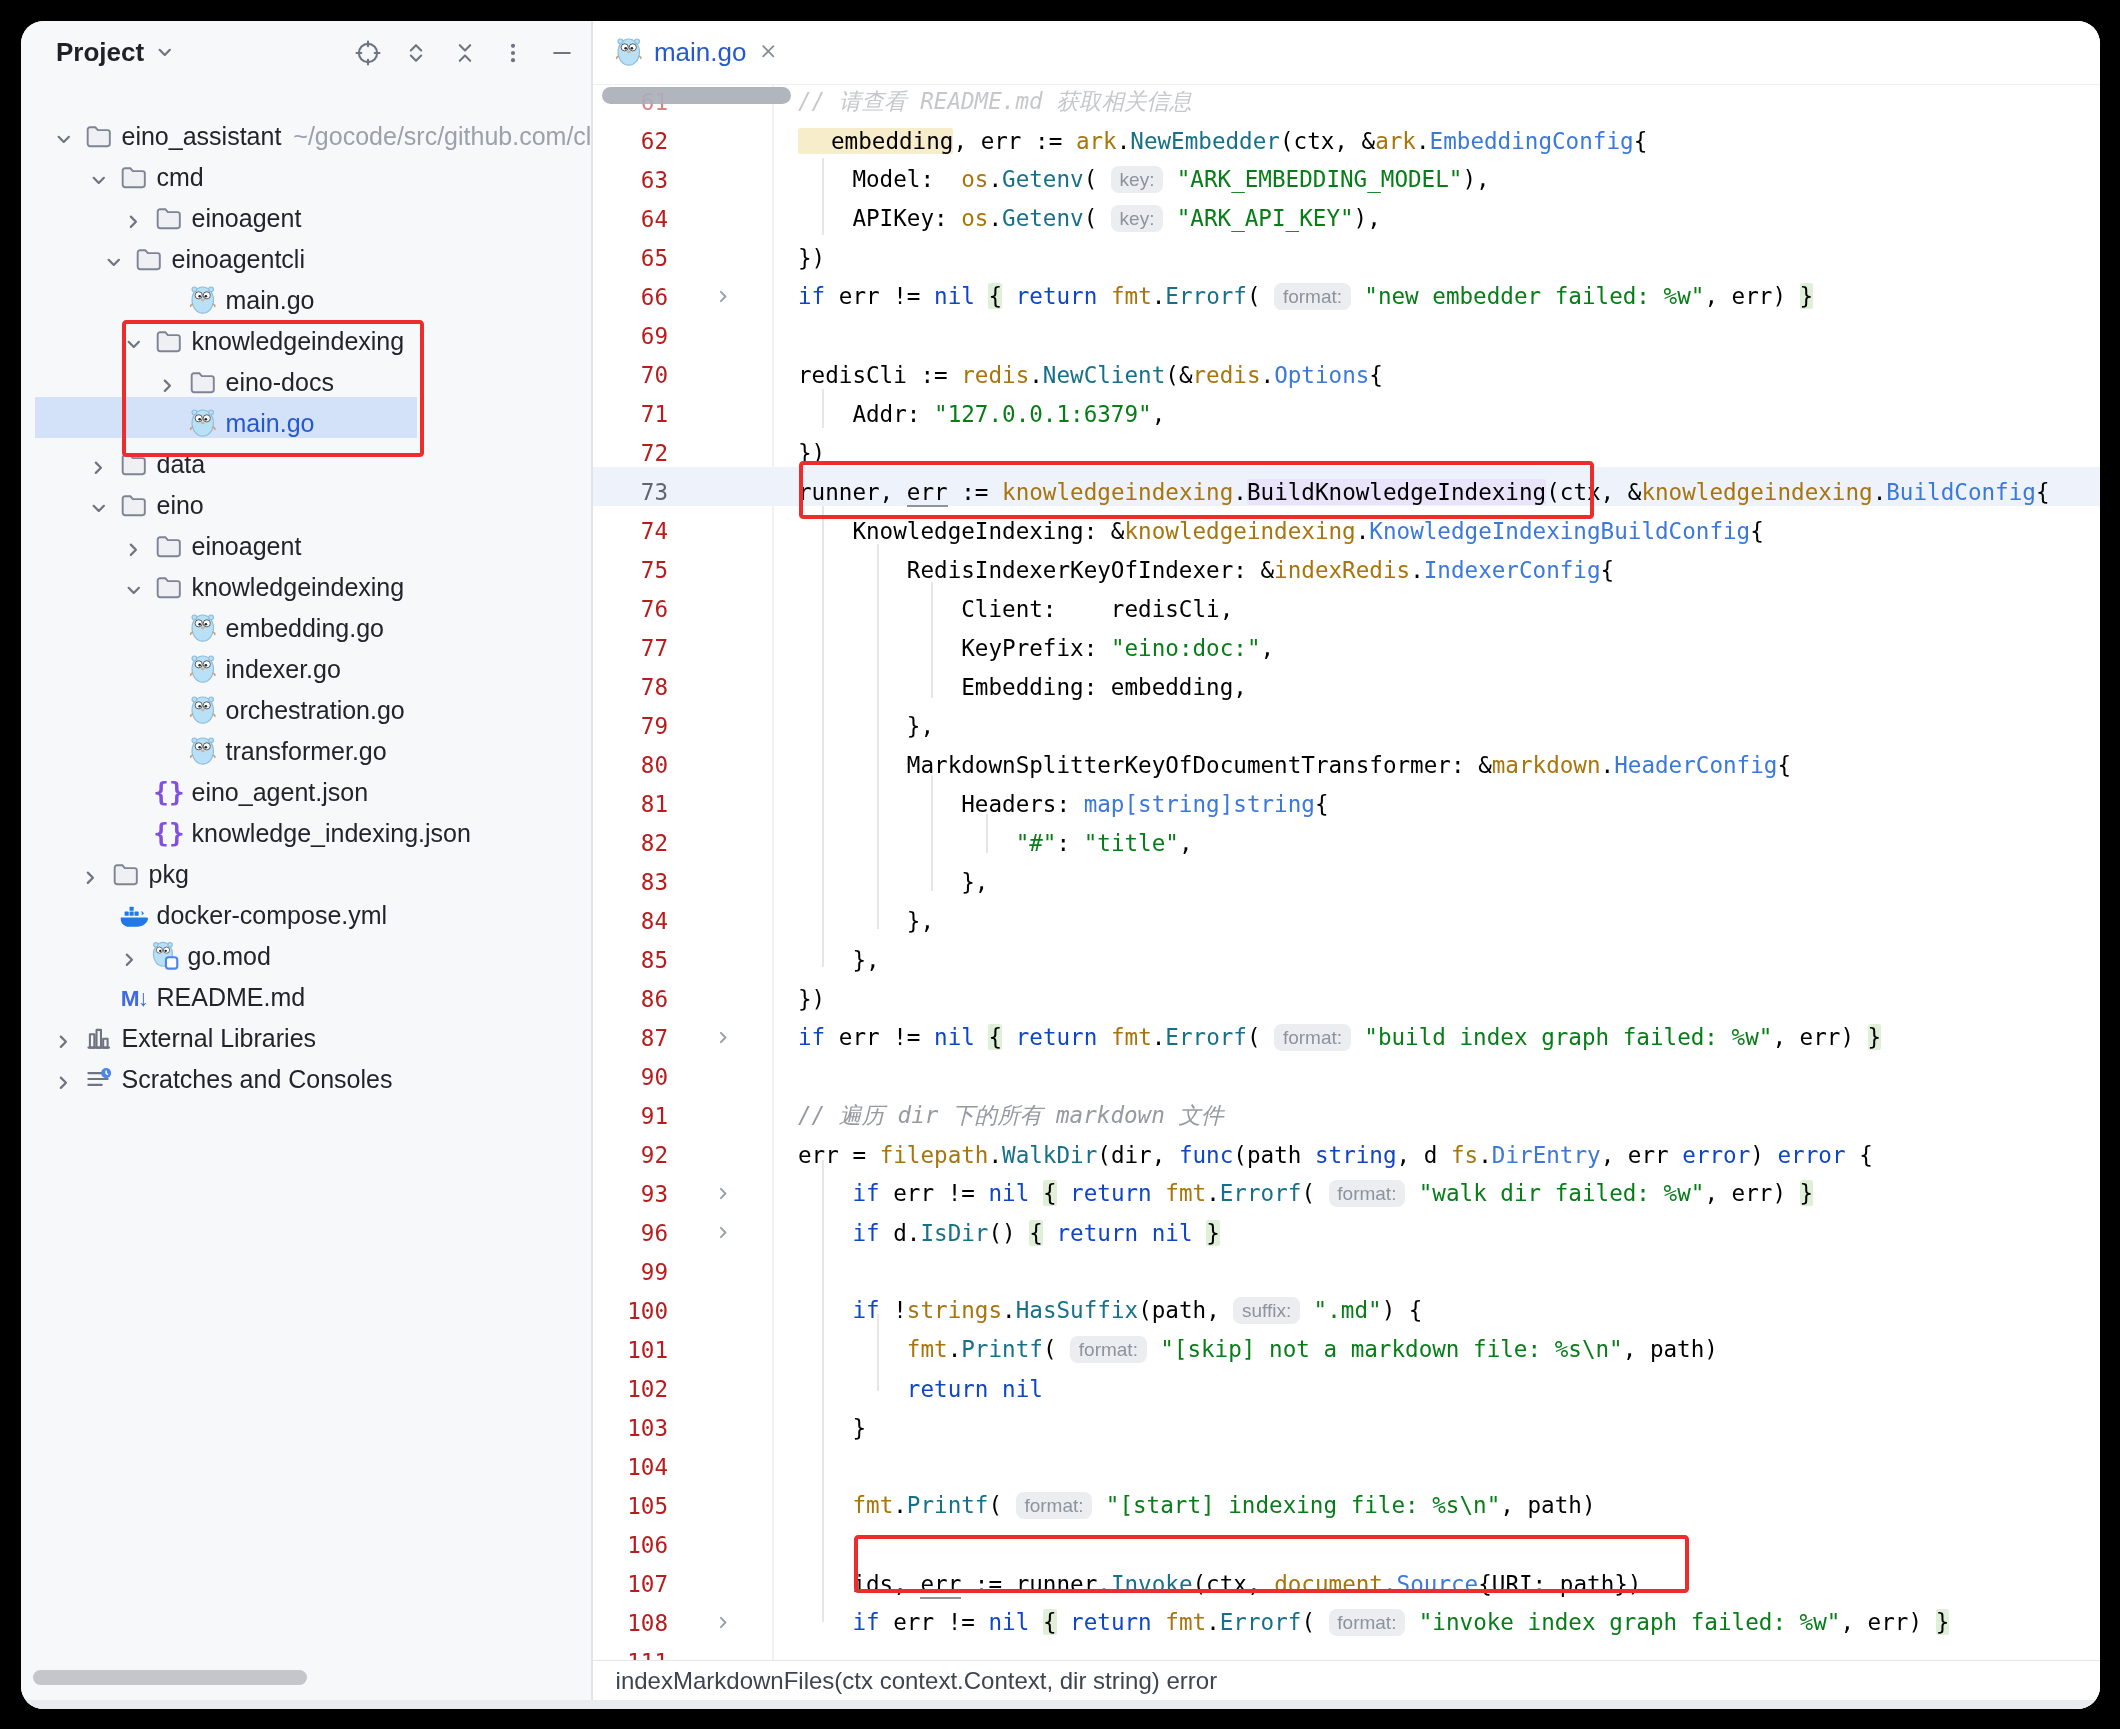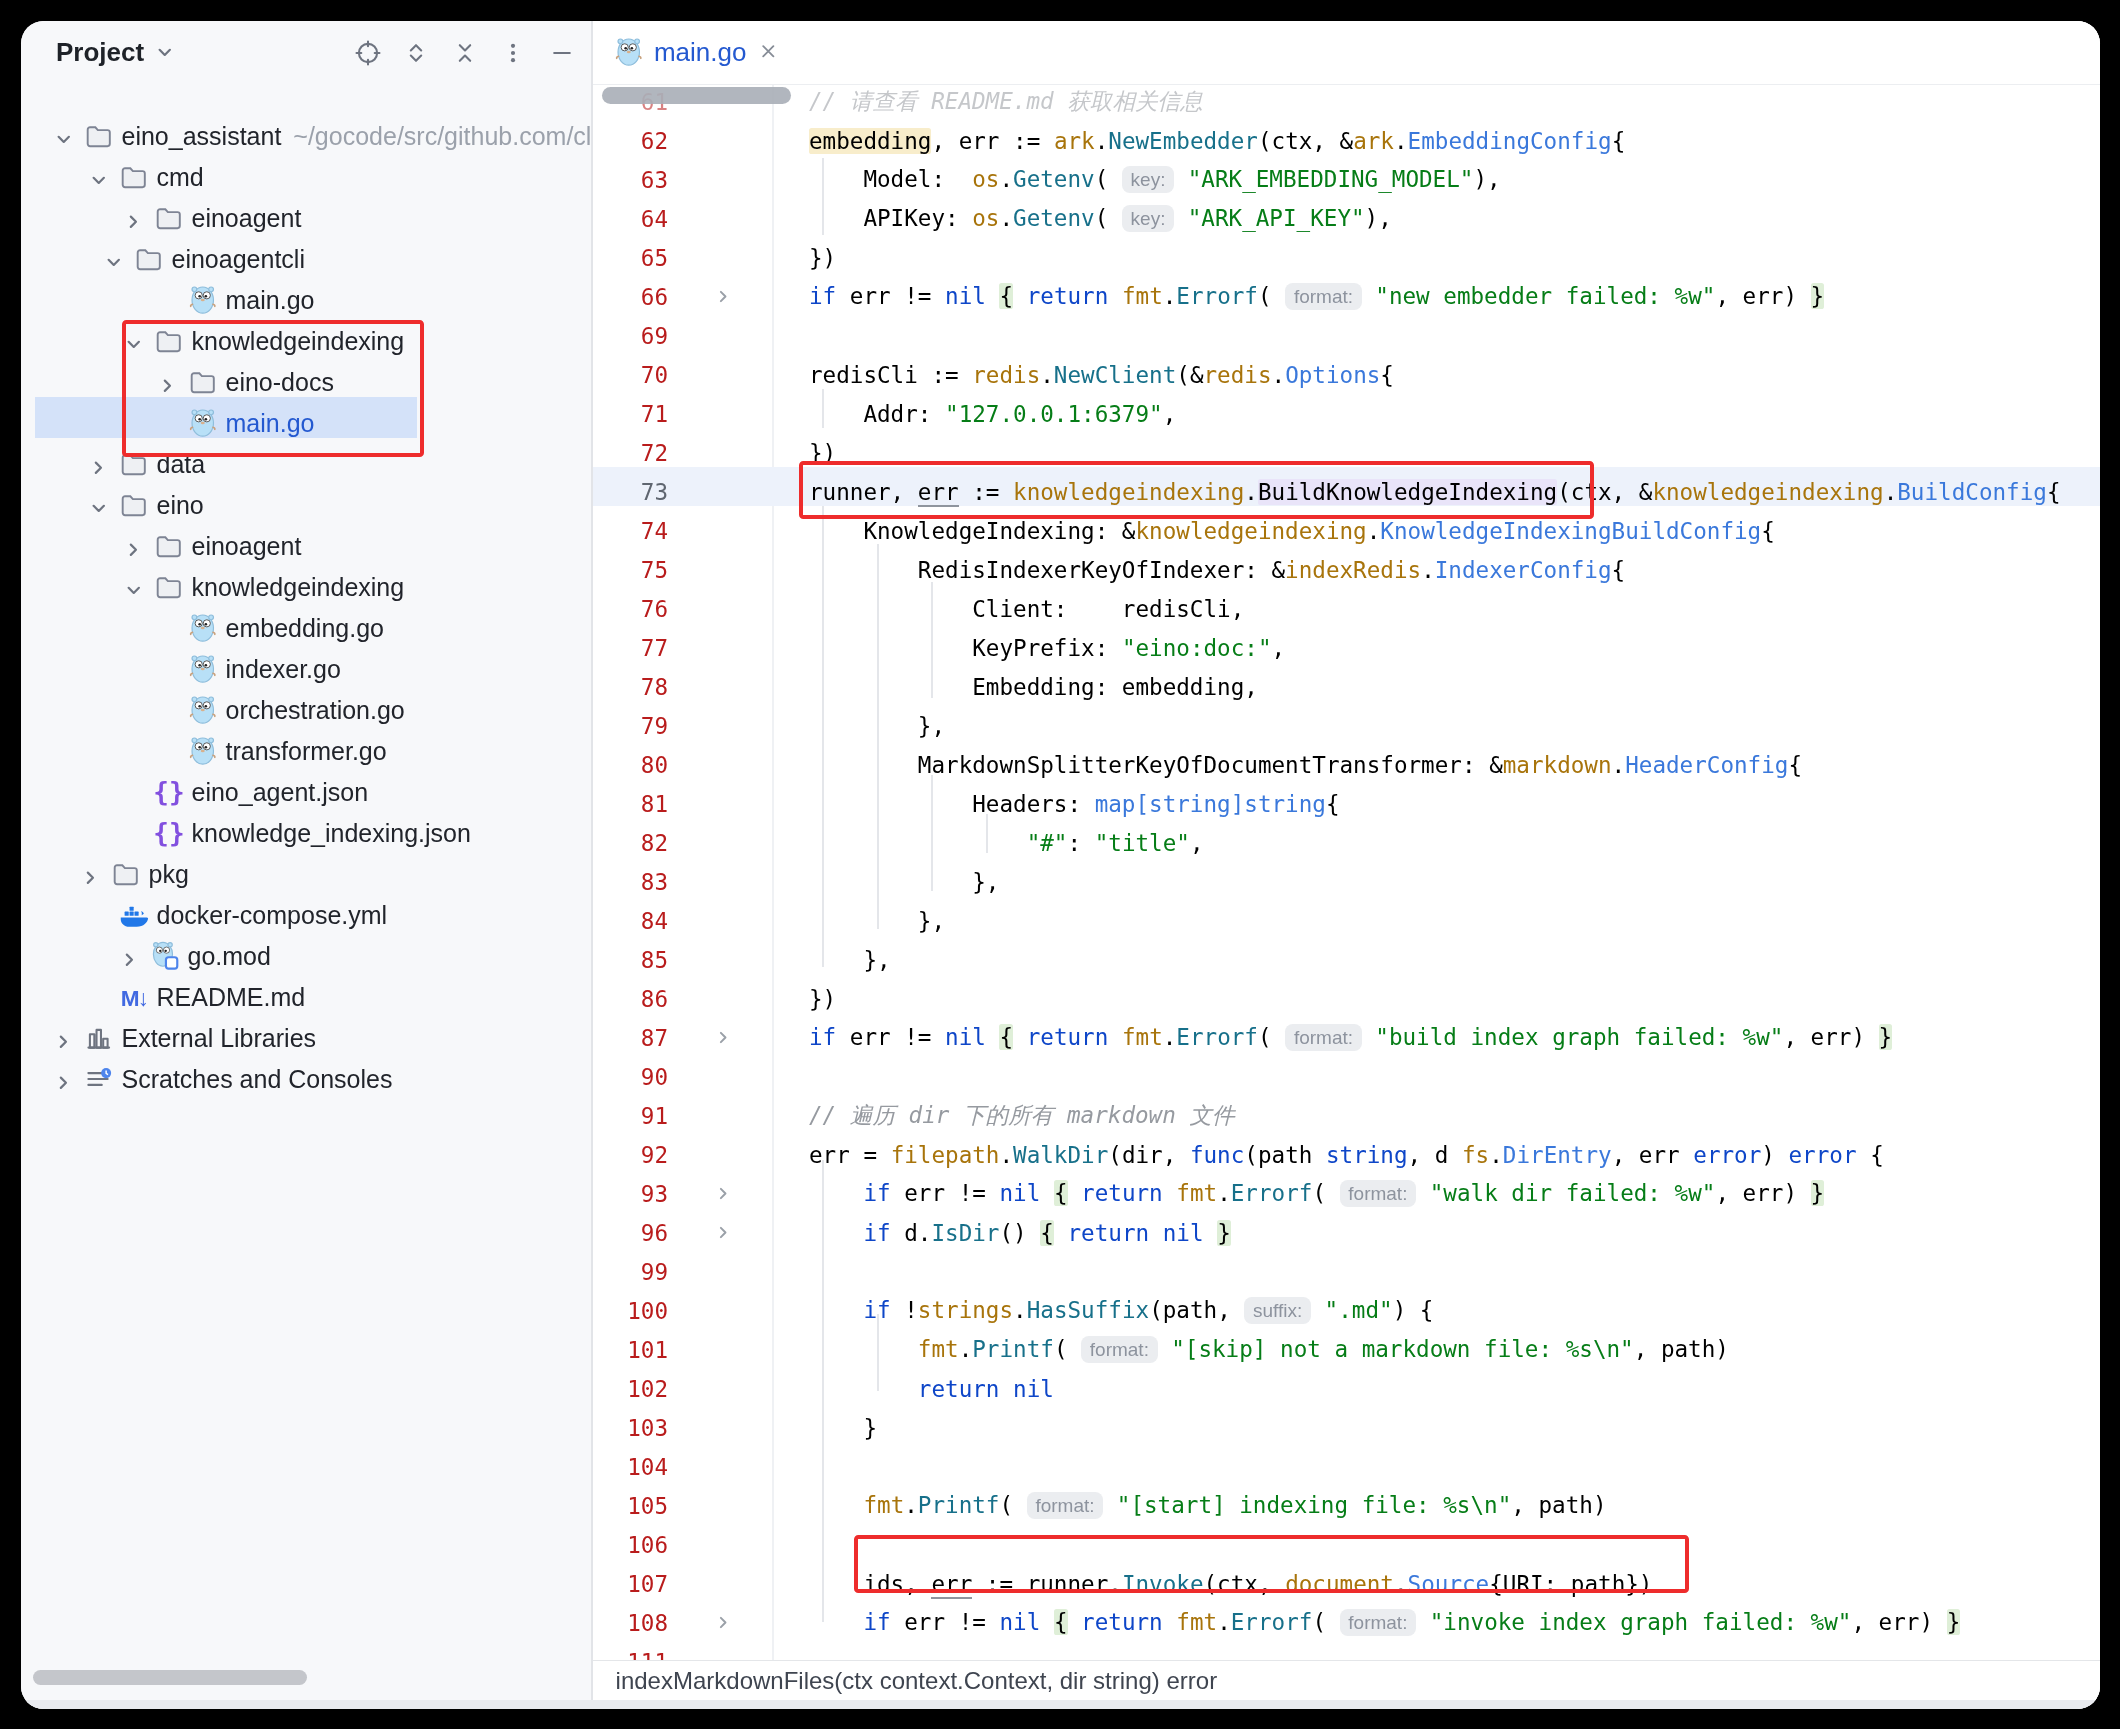--- a/index.html
+++ b/index.html
@@ -30,31 +30,31 @@
   #tabbar{position:absolute;left:0;top:0;right:0;height:63px;background:#FFFFFF;border-bottom:1.7px solid #ECEEF1;z-index:10;display:flex;align-items:center;}
   #tab{display:flex;align-items:center;margin-left:21px;gap:10.4px;cursor:pointer;}
   #tab-label{font-size:26px;color:#2459D0;}
   #caret-band{position:absolute;left:0;right:0;top:446px;height:39px;background:#EDF2FB;z-index:1;}
   #code-lines{position:absolute;left:0;top:61px;right:0;z-index:2;}
   .cline{position:relative;height:39px;display:flex;align-items:center;}
   .cline.dim{opacity:.55;}
   .ln{width:75px;flex:0 0 75px;text-align:right;font-family:"DejaVu Sans Mono",monospace;font-size:22.6px;color:#b91c1c;}
   .cline.caret .ln{color:#5F6670;}
   .fold{width:110px;flex:0 0 110px;display:flex;justify-content:center;align-items:center;}
-  .ctext{margin-left:31px;font-family:"DejaVu Sans Mono",monospace;font-size:22.6px;white-space:pre;color:#000;}
+  .ctext{margin-left:20px;font-family:"DejaVu Sans Mono",monospace;font-size:22.6px;white-space:pre;color:#000;}
   .tok{display:inline;}
   .tok.k{color:#0E46C8;}
   .tok.s{color:#067D17;}
   .tok.c{color:#969AA0;font-style:italic;}
   .tok.p{color:#A8740B;}
   .tok.f{color:#17708A;}
   .tok.t{color:#3A78DB;}
   .tok.u{color:#000;border-bottom:2.6px solid #8F959E;}
   .tok.g{background:#DFEFD8;border-radius:2.6px;}
-  .tok.e{background:#F8EDCB;border-radius:2.6px;}
+  .tok.e{background:#F8EDCB;border-radius:2.6px;padding-left:33px;}
   .tok.v{color:#000000;background:#E9E4F9;border-radius:2.6px;}
   .tok.h{display:inline-block;font-family:"Liberation Sans",sans-serif;font-size:19px;color:#8D939E;background:#EBEDF0;border-radius:7.8px;padding:2.6px 8.7px;vertical-align:1.7px;}
   .vguide{position:absolute;width:1.7px;background:#E4E6EA;z-index:0;}
   #gutter-sep{position:absolute;left:179px;top:63px;bottom:49px;width:1.7px;background:#EFF1F4;z-index:0;}
   #top-thumb{position:absolute;left:8.7px;top:66px;width:189px;height:16.5px;border-radius:8.7px;background:#A9AEB7;opacity:.9;z-index:12;}
   
   .redbox{position:absolute;border:4.3px solid #EE2C2C;border-radius:4.3px;z-index:30;}
   #tree-redbox{left:101px;top:299px;width:294px;height:129px;}
   #box73{left:206px;top:440px;width:787px;height:50px;}
   #box107{left:261px;top:1514px;width:827px;height:50px;}

